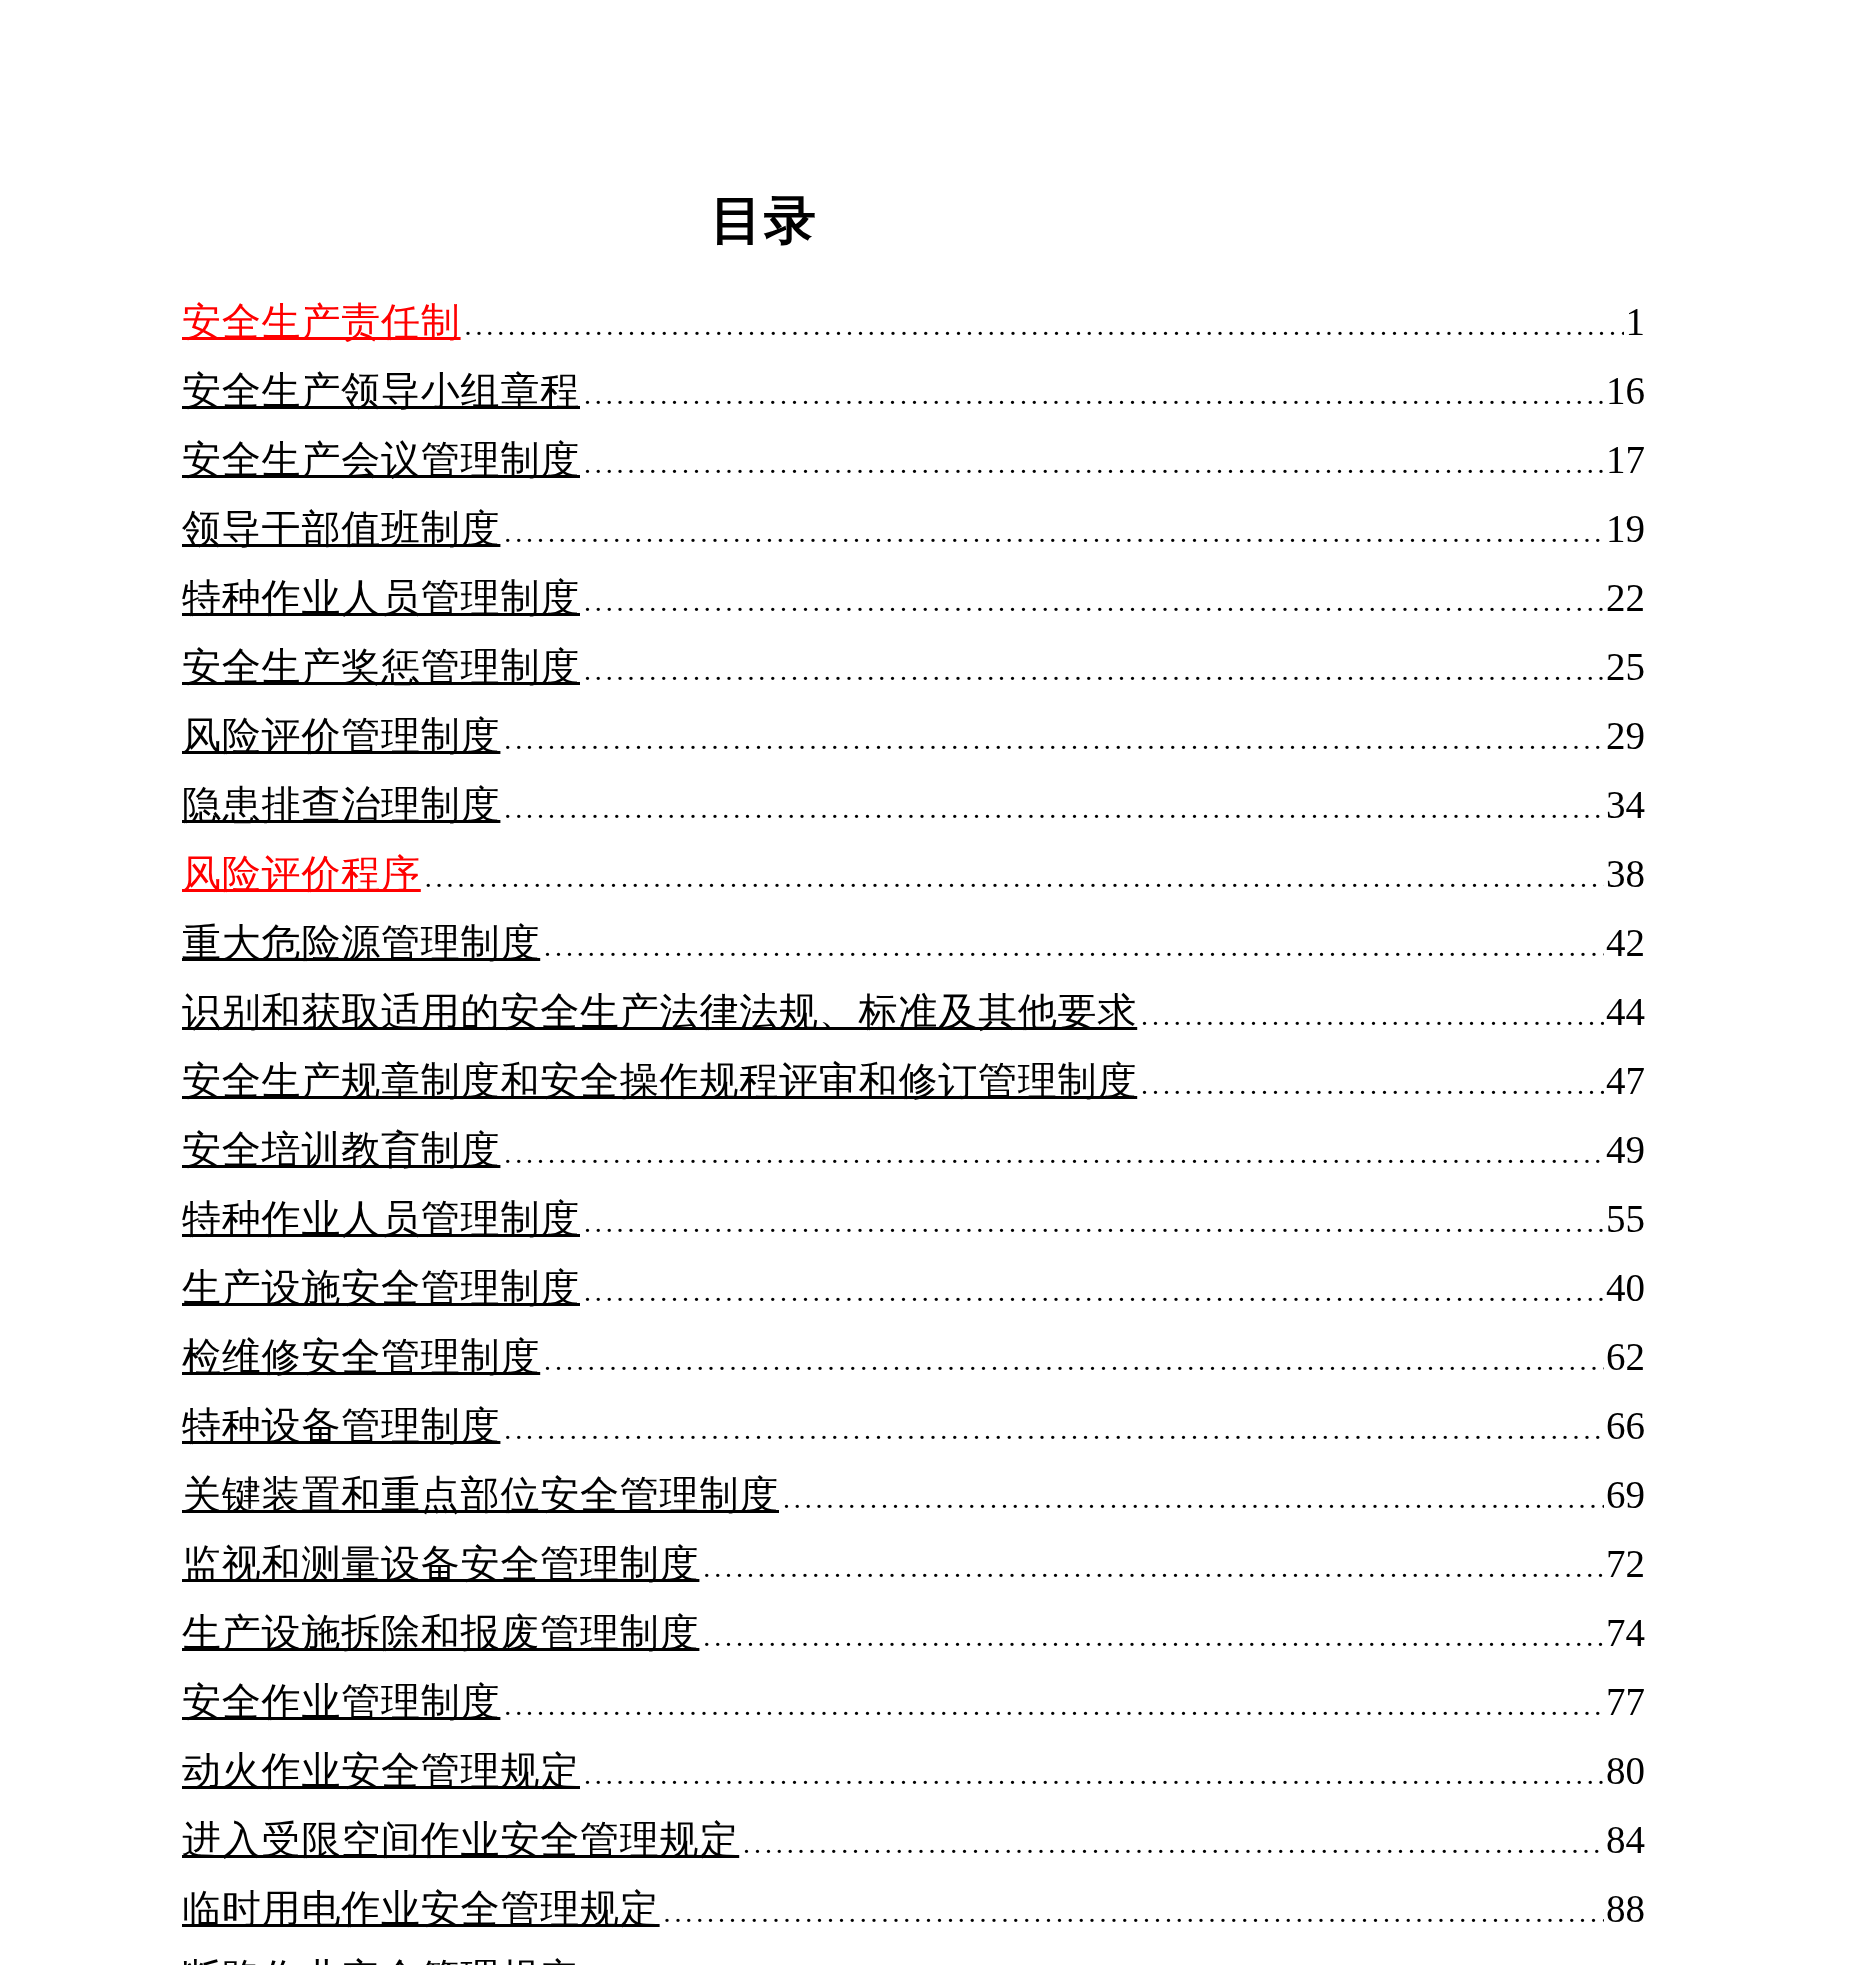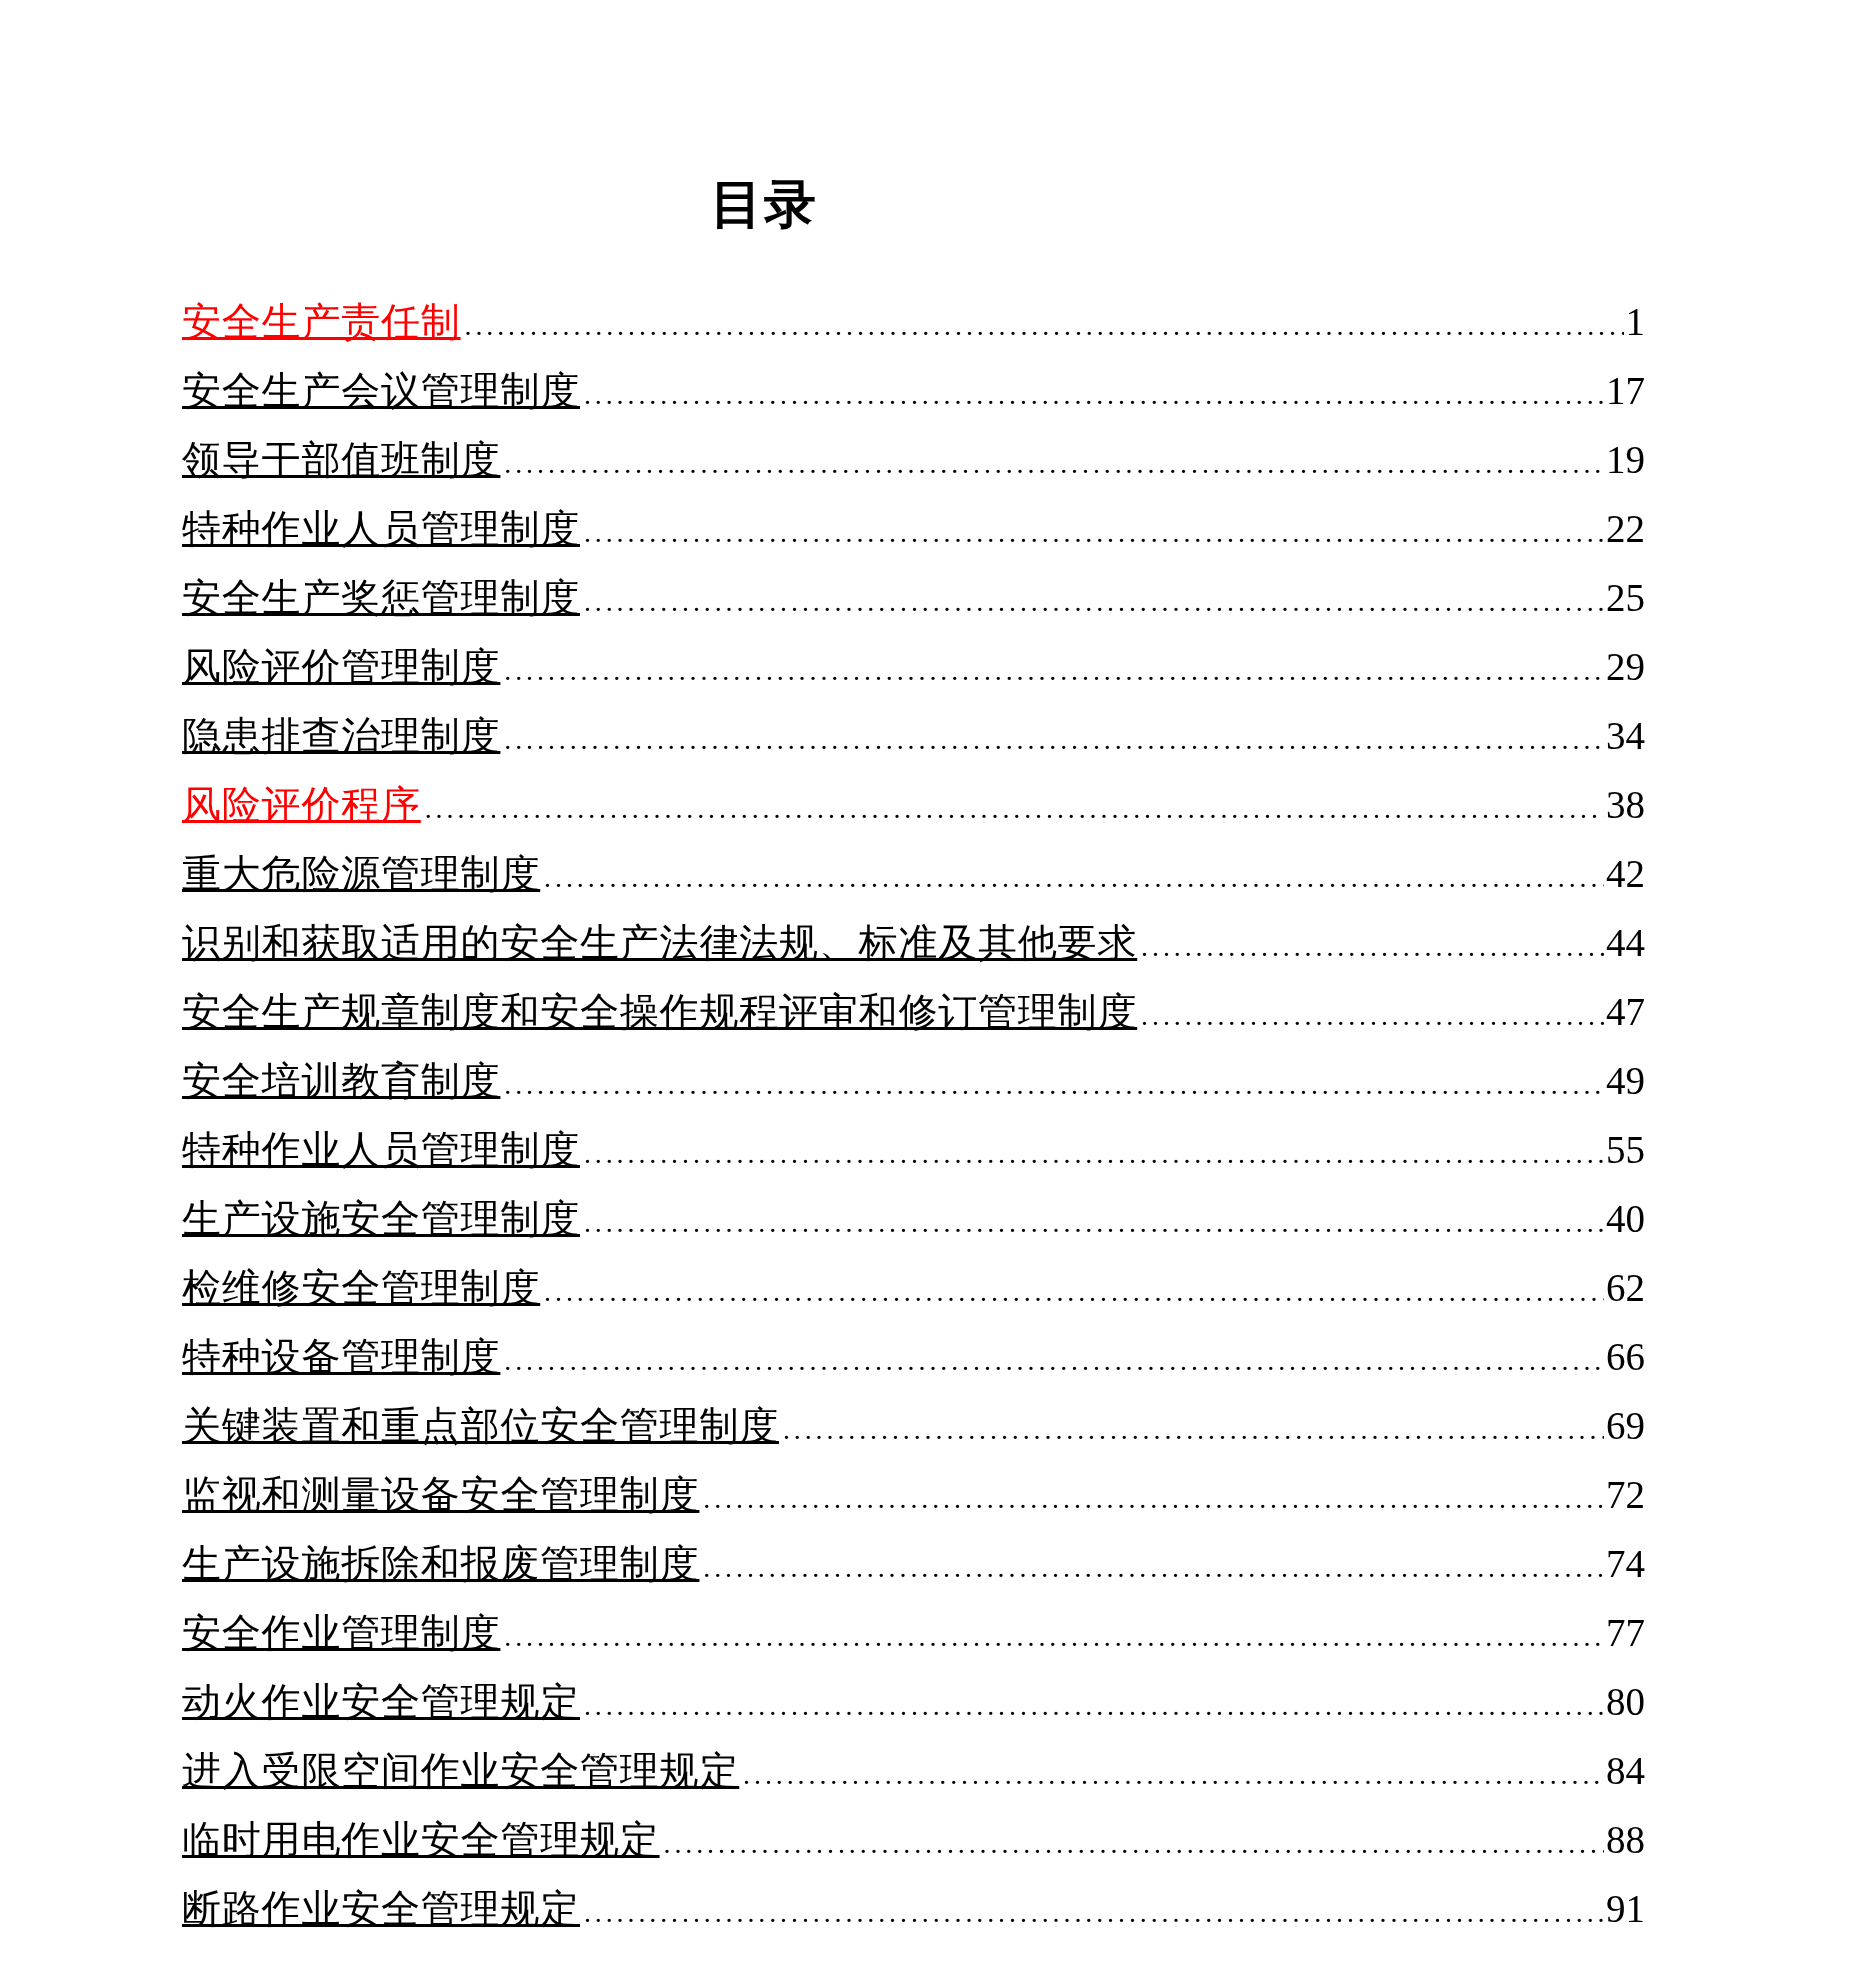--- a/index.html
+++ b/index.html
@@ -1,19 +1,19 @@
 <!DOCTYPE html>
 <html style="font-size:6.3px"><head>
   <meta charset="utf-8">
   <style>
     html, body { margin: 0; padding: 0; background: #ffffff; }
     body { width: 1872px; height: 2647px; position: relative; overflow: hidden; }
     .page { position: absolute; left: 0; top: 0; width: 1872px; height: 2647px; background: #ffffff; }
     .toc-title {
-      position: absolute; left: 0; top: 173px; width: 1528px; text-align: center;
+      position: absolute; left: 0; top: 189px; width: 1528px; text-align: center;
       font-family: "Liberation Serif", "DejaVu Serif", serif;
       font-weight: bold; font-size: 52px; line-height: 63px; color: #000;
       letter-spacing: 1.6px;
     }
     .toc-list { position: absolute; left: 182px; top: 296px; width: 1463px; margin: 0; padding: 0; list-style: none; }
     .toc-row {
       display: flex; align-items: baseline; height: 69px;
       font-family: "DejaVu Sans", "Liberation Sans", sans-serif;
       font-size: 39px; line-height: 51px; color: #000;
     }
@@ -33,20 +33,25 @@
 <body>
 
 <div class="page">
   <div class="toc-title">目录</div>
 
   <ul class="toc-list">
     <li class="toc-row highlight">
         <span class="toc-label" style="color: rgb(255, 0, 0);">安全生产责任制</span>
         <span class="toc-leader"></span>
         <span class="toc-page">1</span>
+      </li>
+    <li class="toc-row">
+        <span class="toc-label">安全生产领导小组章程</span>
+        <span class="toc-leader"></span>
+        <span class="toc-page">16</span>
       </li>
     <li class="toc-row">
         <span class="toc-label">安全生产会议管理制度</span>
         <span class="toc-leader"></span>
         <span class="toc-page">17</span>
       </li>
     <li class="toc-row">
         <span class="toc-label">领导干部值班制度</span>
         <span class="toc-leader"></span>
         <span class="toc-page">19</span>

